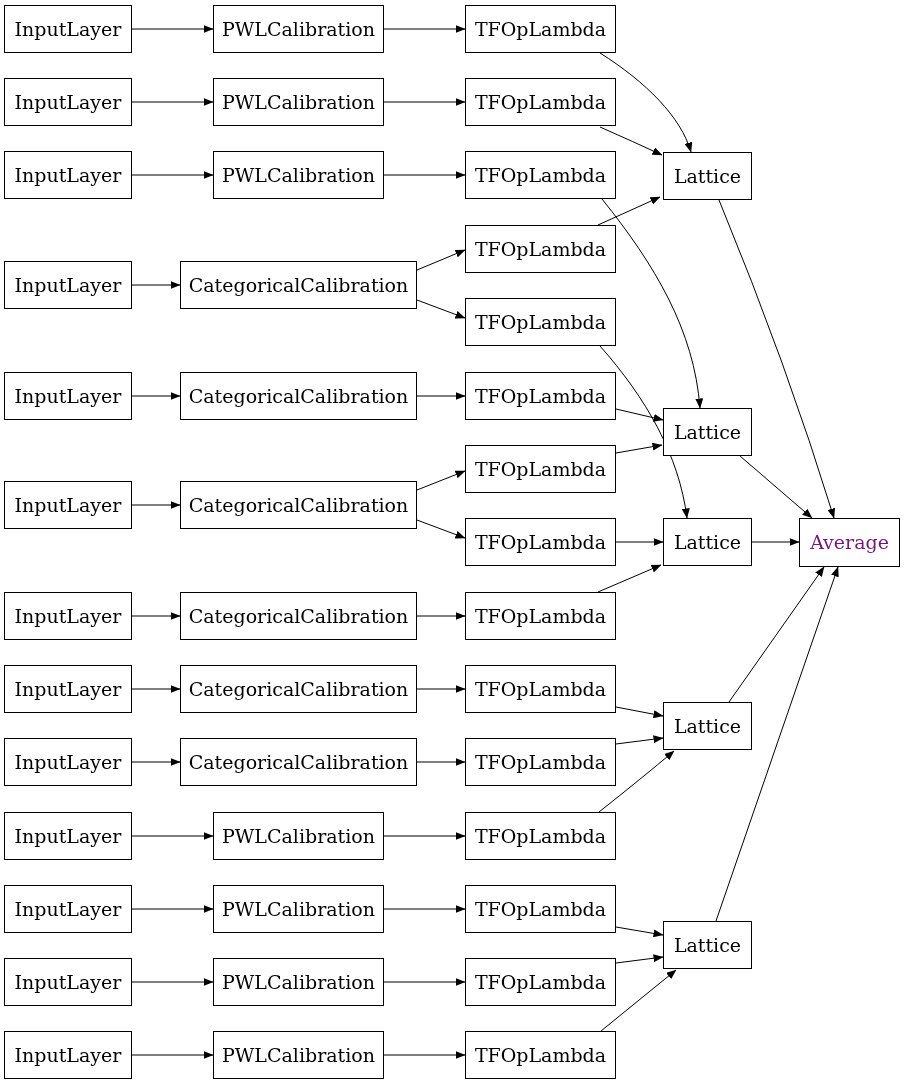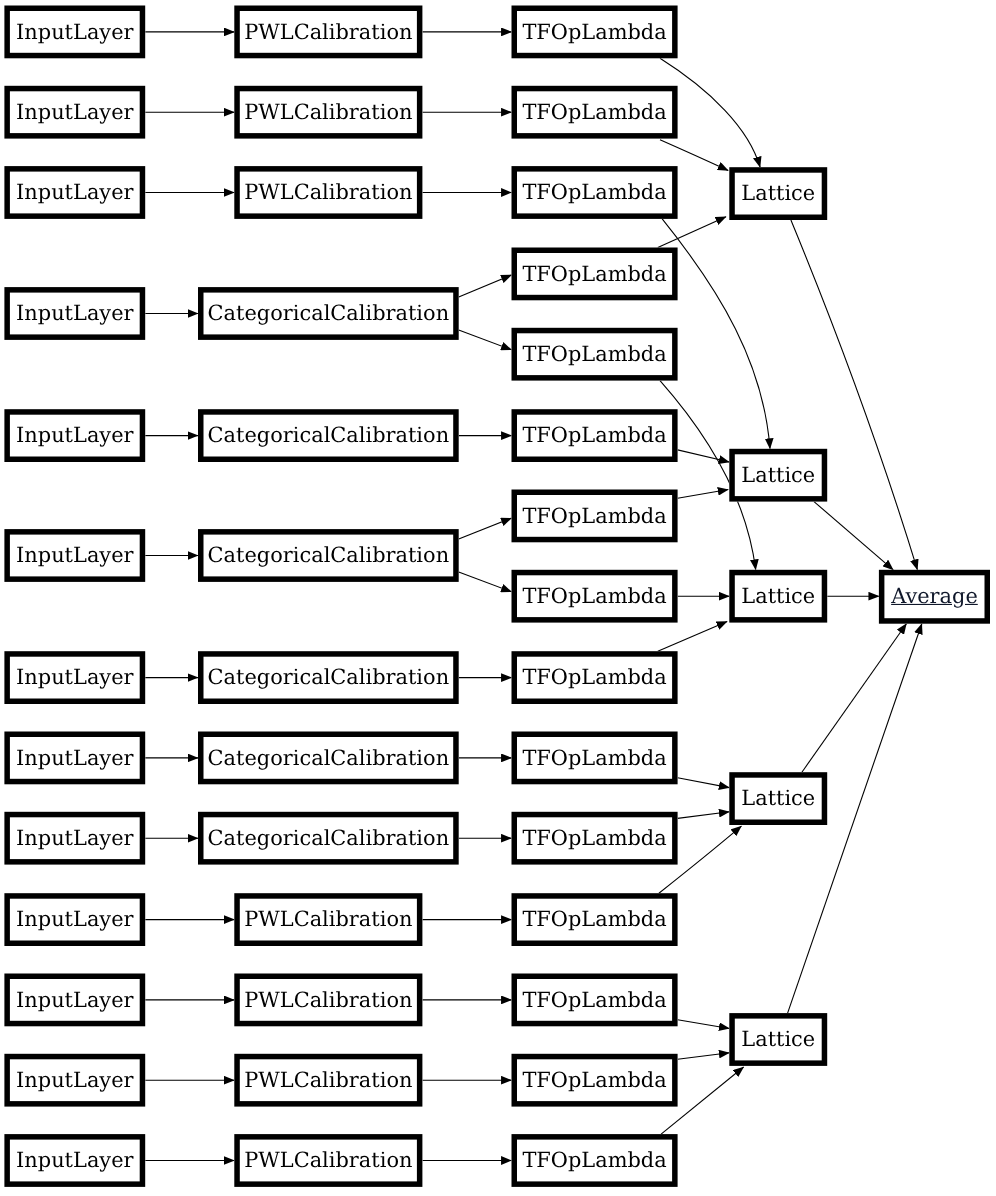--- a/index.html
+++ b/index.html
@@ -13,21 +13,21 @@
   }
   #edges-layer {
     position: absolute;
     left: 0; top: 0;
     width: 905px; height: 1087px;
   }
   .node {
     position: absolute;
     box-sizing: border-box;
     background: #ffffff;
-    border: 5px solid #8b5cf6;
+    border: 1px solid #8b5cf6;
     display: flex;
     align-items: center;
     justify-content: center;
   }
   .node span {
     font-size: 19px;
     color: #000000;
     white-space: nowrap;
     line-height: 1;
   }
@@ -226,16 +226,16 @@
       <div class="node" style="left: 663px; top: 518px; width: 89px; height: 48px; border-color: rgb(0, 0, 0); background: rgb(255, 255, 255);">
         <span style="color: rgb(0, 0, 0);">Lattice</span>
       </div>
       <div class="node" style="left: 663px; top: 702px; width: 89px; height: 48px; border-color: rgb(0, 0, 0); background: rgb(255, 255, 255);">
         <span style="color: rgb(0, 0, 0);">Lattice</span>
       </div>
       <div class="node" style="left: 663px; top: 921px; width: 89px; height: 48px; border-color: rgb(0, 0, 0); background: rgb(255, 255, 255);">
         <span style="color: rgb(0, 0, 0);">Lattice</span>
       </div>
       <div class="node" style="left: 799px; top: 518px; width: 101px; height: 49px; border-color: rgb(0, 0, 0); background: rgb(255, 255, 255);">
-        <span style="color: #0f172a; text-decoration: underline;">Average</span>
+        <span style="color: #701a75;">Average</span>
       </div>
     </div>
 </div>
 
 </body></html>

